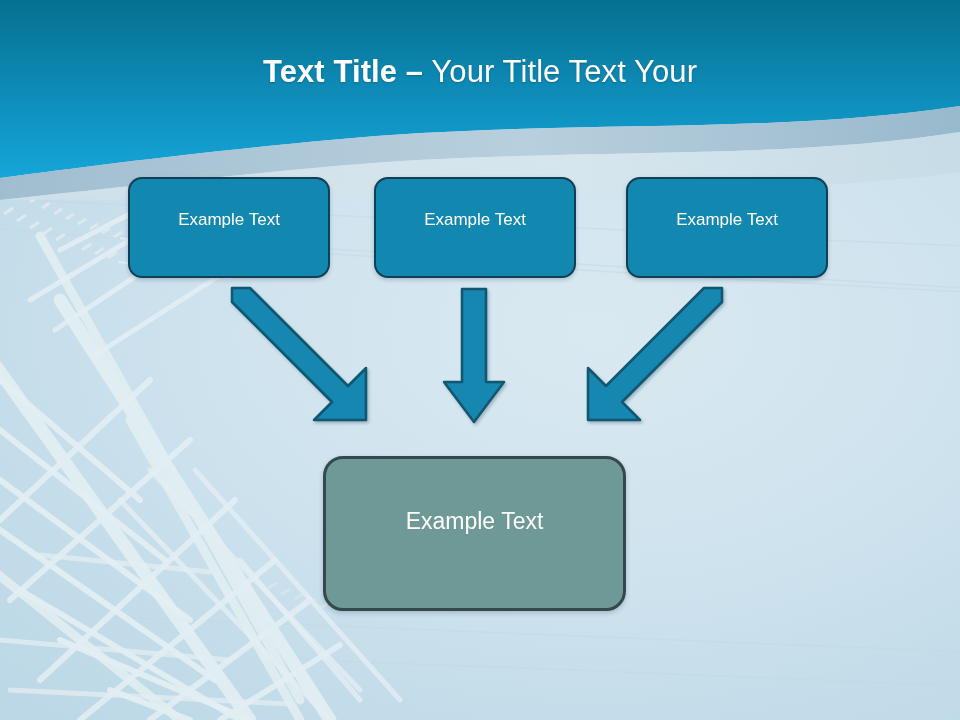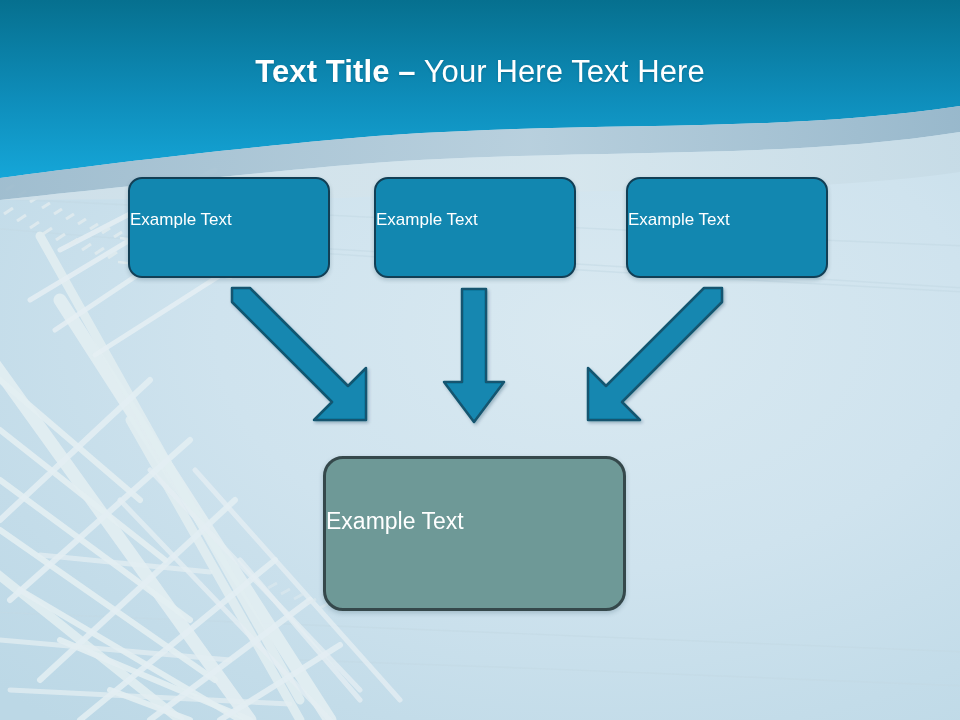--- a/index.html
+++ b/index.html
@@ -66,21 +66,21 @@
     inset: 0;
     width: 960px;
     height: 720px;
   }
 
   .node {
     position: absolute;
     box-sizing: border-box;
     display: flex;
     align-items: center;
-    justify-content: flex-start;
+    justify-content: center;
     color: #ffffff;
     text-align: center;
     user-select: none;
   }
 
   .node-top {
     width: 202px;
     height: 101px;
     border-radius: 14px;
     background: #1287b0;
@@ -224,21 +224,21 @@
     <path d="M 0 0 H 960 V 106 C 760 136, 560 118, 330 140 C 200 152, 90 166, 0 178 Z" fill="url(#hdrGrad)"></path>
 
     <path d="M 0 178 C 90 166, 200 152, 330 140 C 560 118, 760 136, 960 106
              L 960 132 C 770 162, 565 146, 335 166 C 205 178, 92 190, 0 200 Z" fill="url(#waveMid)" opacity="0.92"></path>
 
     <path d="M 0 200 C 92 190, 205 178, 335 166 C 565 146, 770 162, 960 132
              L 960 172 C 775 198, 570 186, 340 198 L 0 200 Z" fill="url(#waveLight)" opacity="0.9"></path>
   </svg>
 
   <div class="title">
-    <span class="strong">Text Title –</span><span class="light"> Your Here Text Here</span>
+    <span class="strong">Text Title –</span><span class="light"> Your Title Text Your</span>
   </div>
 
   <svg class="shapes" viewBox="0 0 960 720" aria-hidden="true">
     <defs>
       <filter id="arrowShadow" x="-30%" y="-30%" width="170%" height="170%">
         <feDropShadow dx="1.5" dy="2" stdDeviation="1.6" flood-color="#0a3248" flood-opacity="0.28"></feDropShadow>
       </filter>
     </defs>
 
     <g filter="url(#arrowShadow)">

